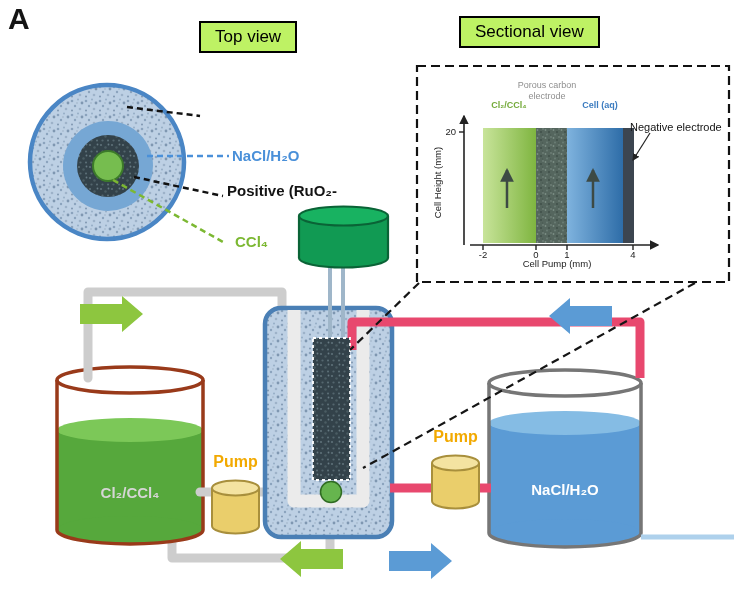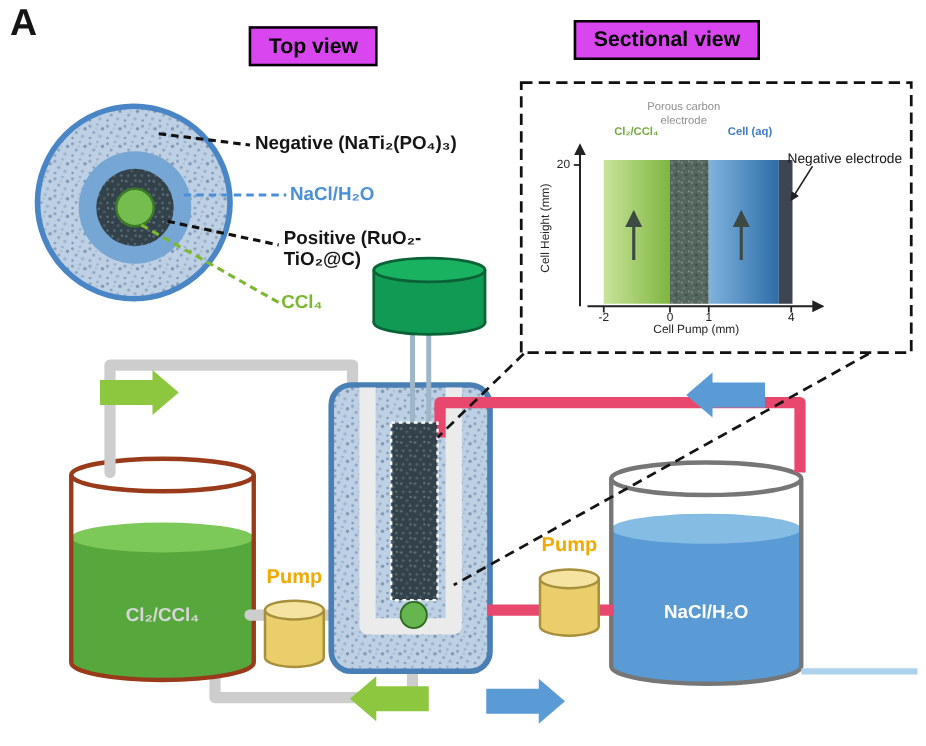--- a/index.html
+++ b/index.html
@@ -1,22 +1,22 @@
 <!DOCTYPE html>
 <html><head>
 <meta charset="utf-8">
 <style>
   * { margin:0; padding:0; box-sizing:border-box; }
   html,body { background:#ffffff; font-family:"Liberation Sans", sans-serif; }
   .stage { position:relative; width:741px; height:597px; background:#fff; overflow:hidden; }
   .stage > svg { position:absolute; left:0; top:0; }
   .lbl { position:absolute; color:#141414; white-space:nowrap; }
   .panel { left:8px; top:2px; font-size:30px; font-weight:bold; }
-  .titlebox { position:absolute; border:2.5px solid #000; background:#d946ef; color:#000;
-              font-weight:bold; font-size:17px; padding:4px 14px; line-height:1.15; }
+  .titlebox { position:absolute; border:2.5px solid #000; background:#bef264; color:#000;
+              font-weight:normal; font-size:17px; padding:4px 14px; line-height:1.15; }
   .big { font-size:15px; font-weight:bold; }
   .small { font-size:9px; line-height:1.25; }
   .tick { font-size:9.5px; color:#222; }
   .yaxis { transform: rotate(-90deg); }
   .tube-gray { stroke:#cdcdcd; stroke-width:9; fill:none; stroke-linejoin:round; stroke-linecap:round; }
   .tube-pink { stroke:#e8486e; stroke-width:9; fill:none; stroke-linejoin:round; stroke-linecap:butt; }
   .leader { stroke-width:2.5; stroke-dasharray:6,4; fill:none; }
   .proj { stroke:#151515; stroke-width:2.2; stroke-dasharray:8,5; fill:none; }
 </style>
 </head>
@@ -164,27 +164,25 @@
   </g>
 
   <path d="M 419,283 L 350,350" class="proj"></path>
   <path d="M 695,283 L 363,468" class="proj"></path>
 </svg>
 
 <div class="lbl panel">A</div>
 <div class="titlebox" style="left:199px; top:21px;">Top view</div>
 <div class="titlebox" style="left:459px; top:16px;">Sectional view</div>
 
-<div class="lbl big" style="left:204px; top:106px;">Negative (NaTi₂(PO₄)₃)</div>
 <div class="lbl big" style="left:232px; top:147px; color:#4a90d9;">NaCl/H₂O</div>
 <div class="lbl big" style="left:227px; top:182px;">
   <div>Positive (RuO₂-</div>
-  <div>TiO₂@C)</div>
 </div>
-<div class="lbl big" style="left:225px; top:233px; color:#7cb832;">CCl₄</div>
+<div class="lbl big" style="left:235px; top:233px; color:#7cb832;">CCl₄</div>
 
 <div class="lbl small" style="left:471px; top:100px; width:76px; text-align:center; color:#74aa3a; font-weight:bold;">Cl₂/CCl₄</div>
 <div class="lbl small" style="left:507px; top:80px; width:80px; text-align:center; color:#8f8f8f;">
   <div>Porous carbon</div>
   <div>electrode</div>
 </div>
 <div class="lbl small" style="left:560px; top:100px; width:80px; text-align:center; color:#3c7cc0; font-weight:bold;">Cell (aq)</div>
 <div class="lbl" style="left:630px; top:121px; font-size:11px;">Negative electrode</div>
 
 <div class="lbl tick" style="left:442px; top:126px; width:14px; text-align:right;">20</div>

